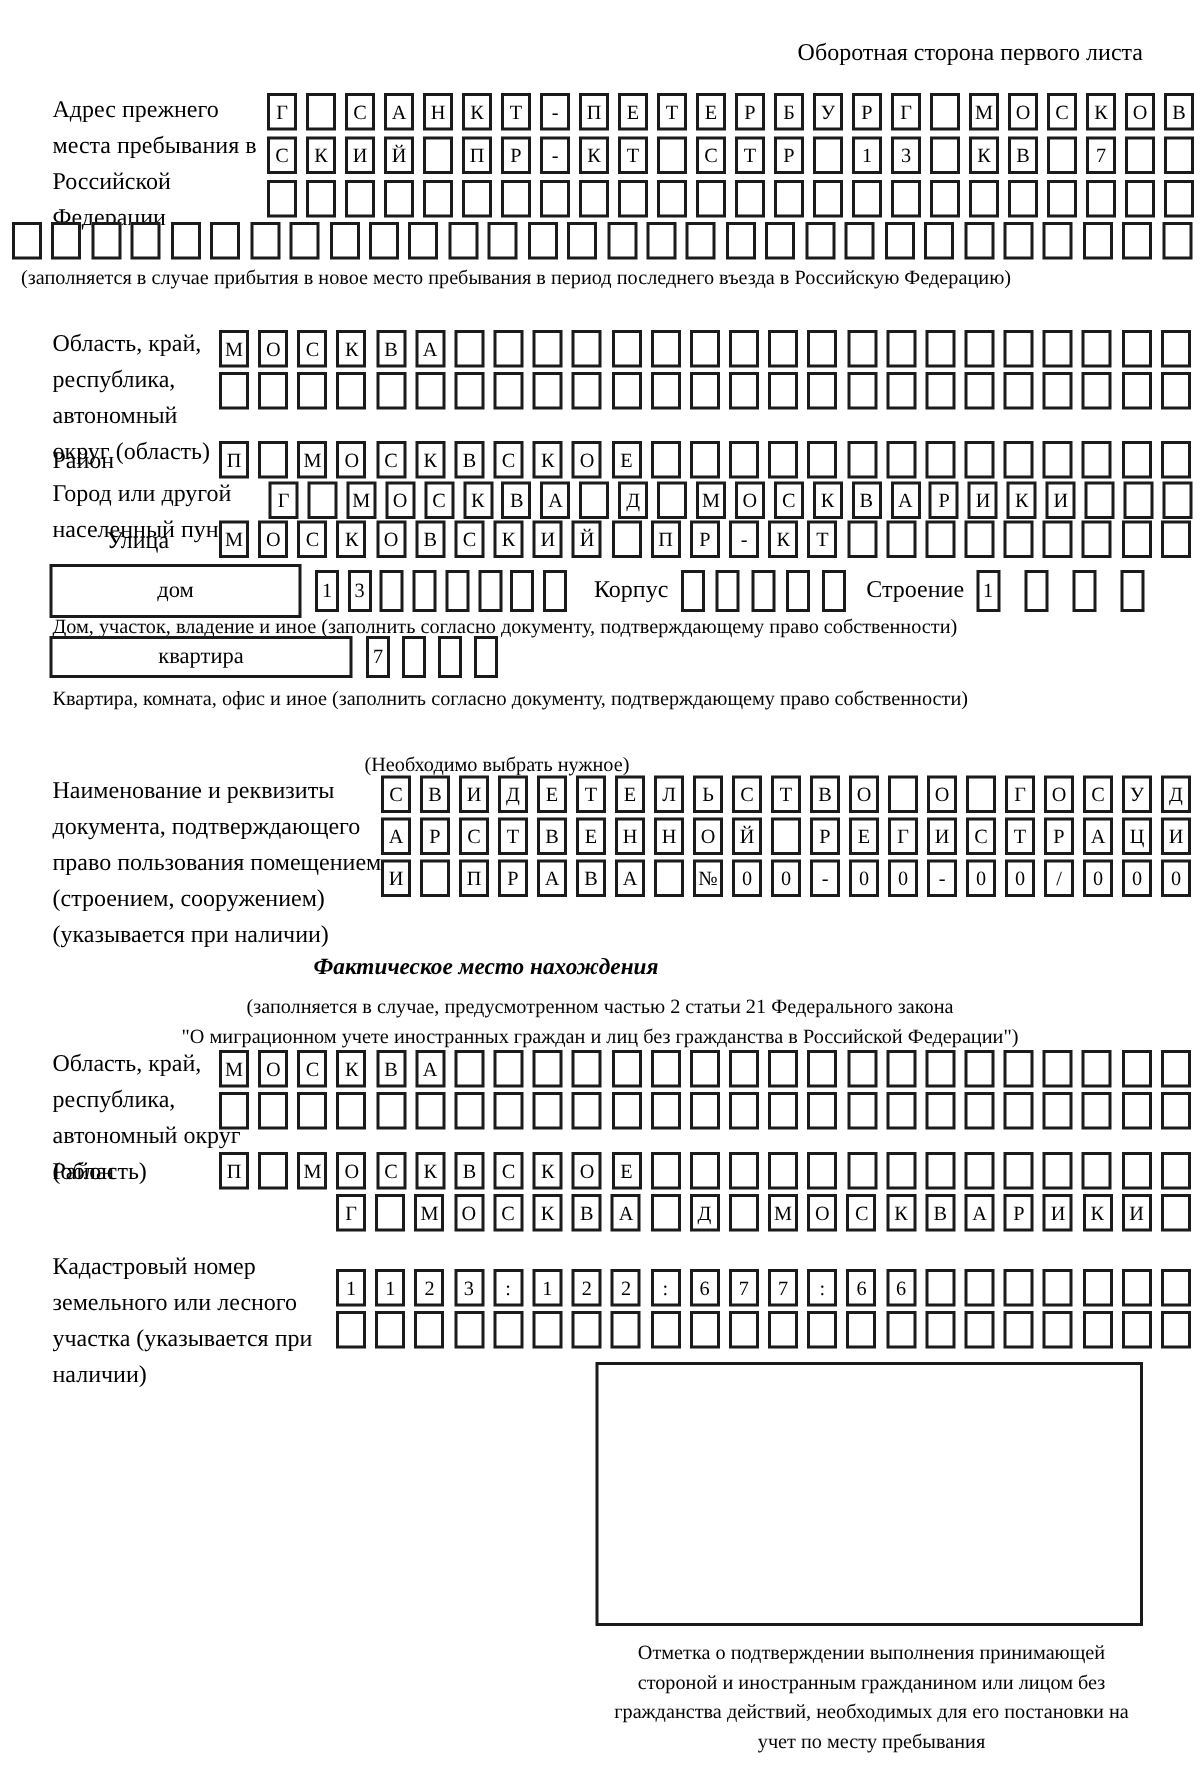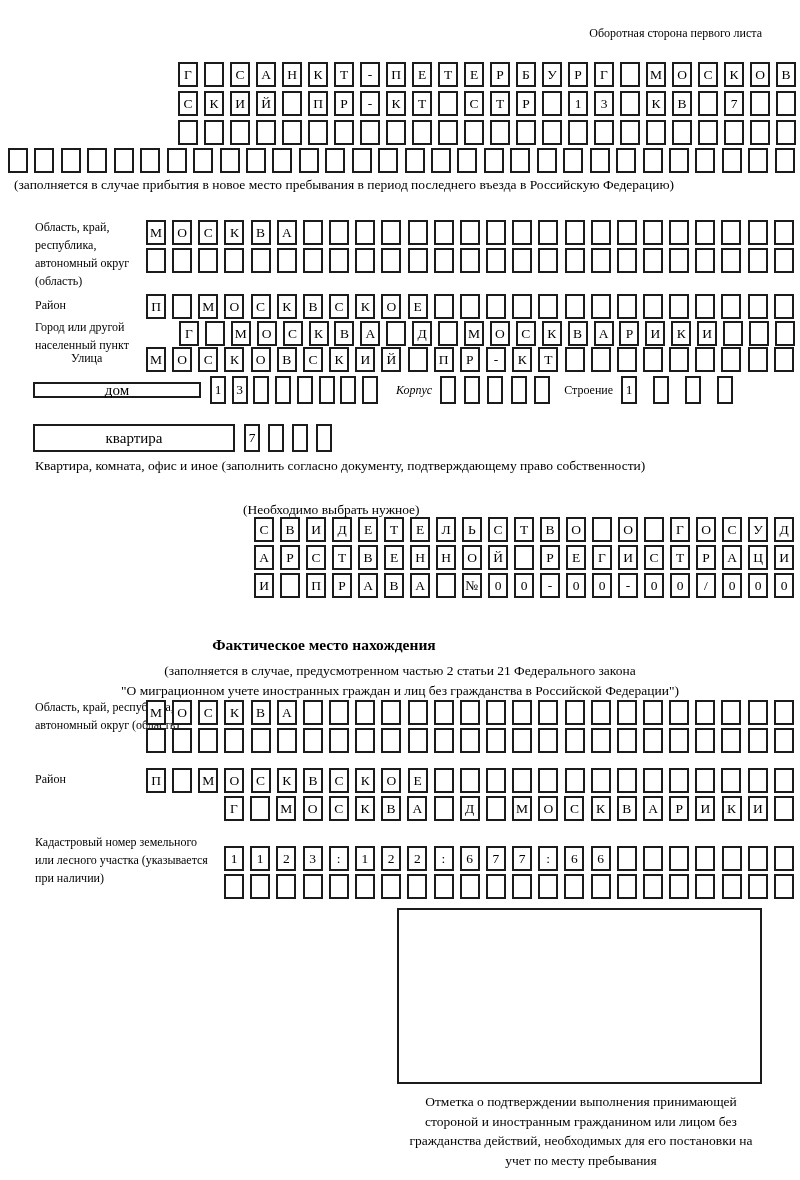--- a/index.html
+++ b/index.html
@@ -2,21 +2,21 @@
 <html><head>
 <meta charset="utf-8">
 <style>
   html,body{margin:0;padding:0;background:#fff;}
   .page{
     position:relative;width:800px;height:1180px;background:#ffffff;
     font-family:"Liberation Serif","DejaVu Serif",serif;color:#000;
     overflow:hidden;
   }
   .abs{position:absolute;}
-  .lbl{font-size:12px;line-height:1.5;}
+  .lbl{font-size:16px;line-height:1.5;}
   .note{font-size:13.5px;line-height:1.45;}
   .center{text-align:center;}
   .heading{font-weight:bold;font-size:15.5px;}
   .cells{display:flex;justify-content:space-between;}
   .cell{
     box-sizing:border-box;flex:none;width:20px;height:25px;
     border:2px solid #1b1b1b;background:#fff;
     display:flex;align-items:center;justify-content:center;
     font-size:13.5px;line-height:1;
   }
@@ -30,20 +30,21 @@
   .stampbox{box-sizing:border-box;border:2px solid #1b1b1b;background:#fff;}
   .frow{display:flex;align-items:center;}
 </style>
 </head>
 <body>
 
 <div class="page">
 
   <div class="abs lbl" style="top:24px;right:38px;">Оборотная сторона первого листа</div>
 
+  <div class="abs lbl" style="left:35px;top:62px;width:140px;">Адрес прежнего места пребывания в Российской Федерации</div>
   <div class="abs cells" style="left:178px;top:62px;width:618px;">
       <span class="cell">Г</span>
       <span class="cell"></span>
       <span class="cell">С</span>
       <span class="cell">А</span>
       <span class="cell">Н</span>
       <span class="cell">К</span>
       <span class="cell">Т</span>
       <span class="cell">-</span>
       <span class="cell">П</span>
@@ -286,61 +287,63 @@
       <span class="cell"></span>
       <span class="cell"></span>
       <span class="cell"></span>
       <span class="cell"></span>
       <span class="cell"></span>
       <span class="cell"></span>
       <span class="cell"></span>
     </div>
 
   <div class="abs frow" style="left:33px;top:376px;">
-    <div class="wbox" style="width:168px;height:16px;">дом</div>
+    <div class="wbox" style="width:168px;height:36px;">дом</div>
     <div class="cells sm" style="width:168px;margin-left:9px;">
         <span class="cell">1</span>
         <span class="cell">3</span>
         <span class="cell"></span>
         <span class="cell"></span>
         <span class="cell"></span>
         <span class="cell"></span>
         <span class="cell"></span>
         <span class="cell"></span>
       </div>
-    <div class="lbl" style="margin-left:18px;font-style:italic;">Корпус</div>
+    <div class="lbl" style="margin-left:18px;">Корпус</div>
     <div class="cells sm" style="width:110px;margin-left:8px;">
         <span class="cell"></span>
         <span class="cell"></span>
         <span class="cell"></span>
         <span class="cell"></span>
         <span class="cell"></span>
       </div>
     <div class="lbl" style="margin-left:14px;">Строение</div>
     <div class="cells sm" style="width:112px;margin-left:8px;">
         <span class="cell">1</span>
         <span class="cell"></span>
         <span class="cell"></span>
         <span class="cell"></span>
       </div>
   </div>
+  <div class="abs note" style="left:35px;top:408px;">Дом, участок, владение и иное (заполнить согласно документу, подтверждающему право собственности)</div>
 
   <div class="abs frow" style="left:33px;top:424px;">
     <div class="wbox" style="width:202px;height:28px;">квартира</div>
     <div class="cells sm" style="width:88px;margin-left:9px;">
         <span class="cell">7</span>
         <span class="cell"></span>
         <span class="cell"></span>
         <span class="cell"></span>
       </div>
   </div>
   <div class="abs note" style="left:35px;top:456px;">Квартира, комната, офис и иное (заполнить согласно документу, подтверждающему право собственности)</div>
 
   <div class="abs note" style="left:243px;top:500px;">(Необходимо выбрать нужное)</div>
 
+  <div class="abs lbl" style="left:35px;top:516px;width:220px;">Наименование и реквизиты документа, подтверждающего право пользования помещением (строением, сооружением) (указывается при наличии)</div>
   <div class="abs cells" style="left:254px;top:517px;width:540px;">
       <span class="cell">С</span>
       <span class="cell">В</span>
       <span class="cell">И</span>
       <span class="cell">Д</span>
       <span class="cell">Е</span>
       <span class="cell">Т</span>
       <span class="cell">Е</span>
       <span class="cell">Л</span>
       <span class="cell">Ь</span>
@@ -397,21 +400,21 @@
       <span class="cell">0</span>
       <span class="cell">-</span>
       <span class="cell">0</span>
       <span class="cell">0</span>
       <span class="cell">/</span>
       <span class="cell">0</span>
       <span class="cell">0</span>
       <span class="cell">0</span>
     </div>
 
-  <div class="abs heading center" style="left:0;top:636px;width:648px;">Фактическое место нахождения</div>
+  <div class="abs heading center" style="left:0;top:636px;width:648px;font-style:italic;">Фактическое место нахождения</div>
   <div class="abs note center" style="left:0;top:661px;width:800px;">(заполняется в случае, предусмотренном частью 2 статьи 21 Федерального закона</div>
   <div class="abs note center" style="left:0;top:681px;width:800px;">"О миграционном учете иностранных граждан и лиц без гражданства в Российской Федерации")</div>
 
   <div class="abs lbl" style="left:35px;top:698px;width:150px;">Область, край, республика, автономный округ (область)</div>
   <div class="abs cells" style="left:146px;top:700px;width:648px;">
       <span class="cell">М</span>
       <span class="cell">О</span>
       <span class="cell">С</span>
       <span class="cell">К</span>
       <span class="cell">В</span>

